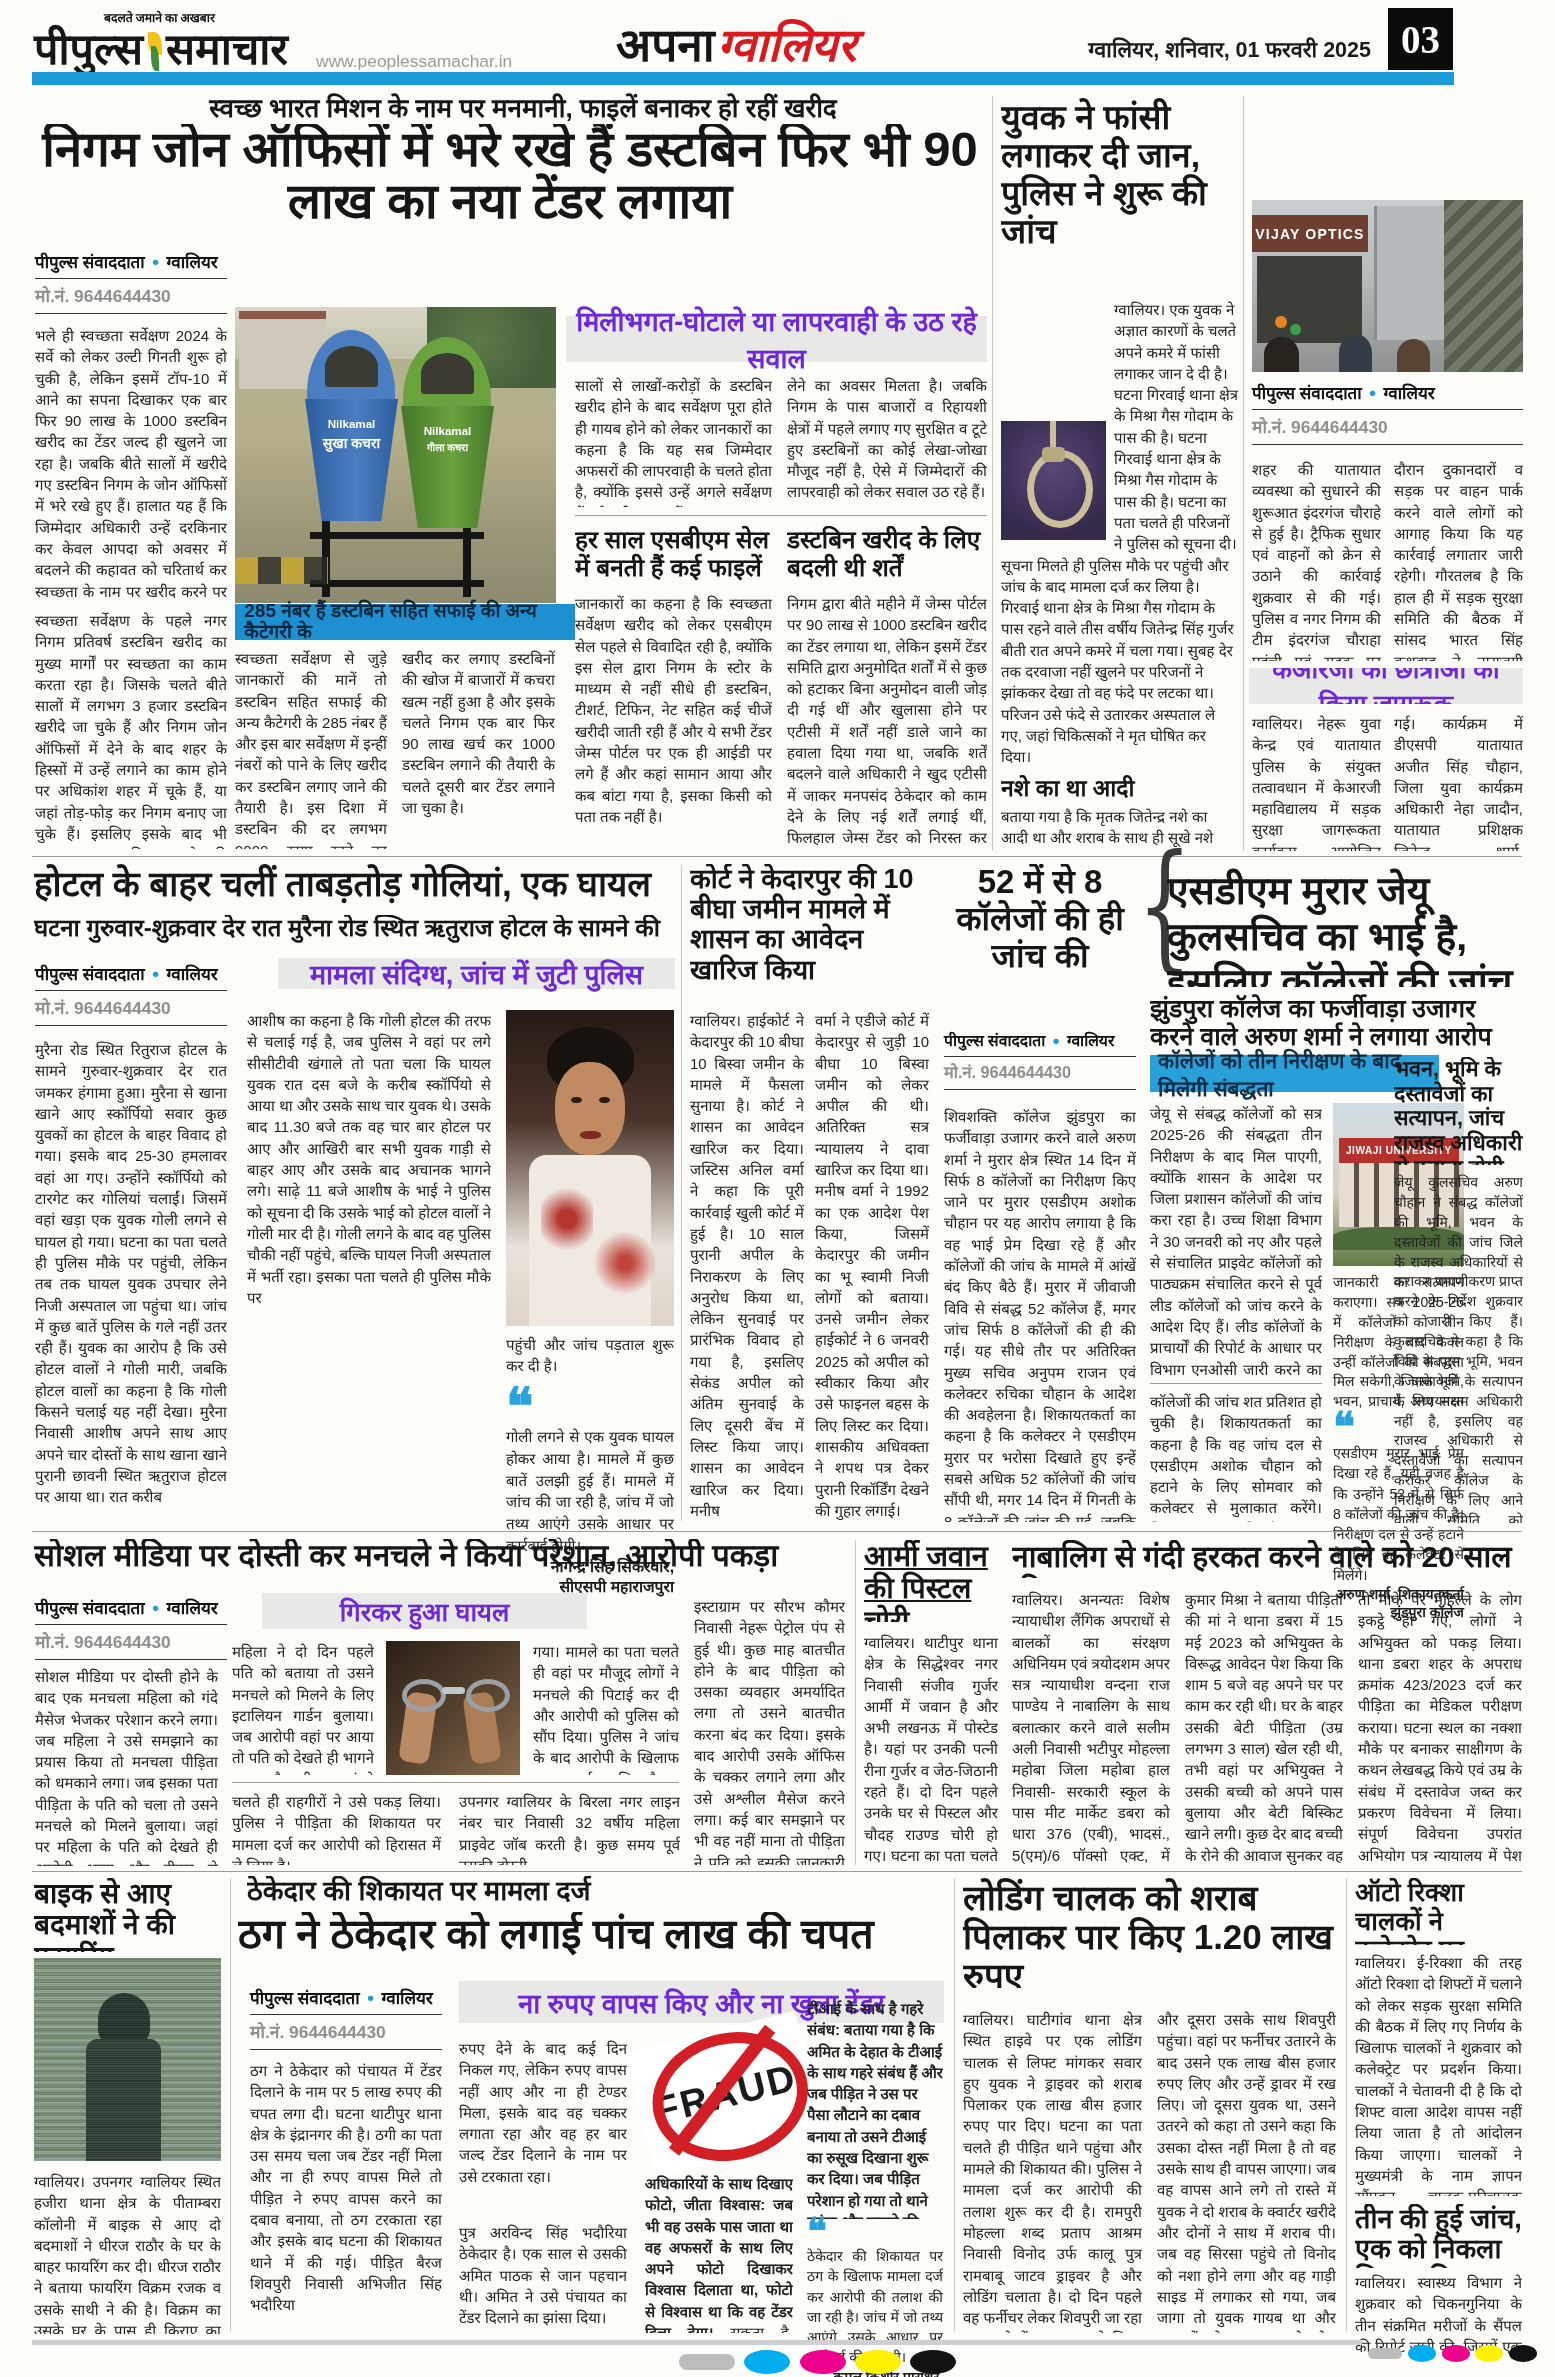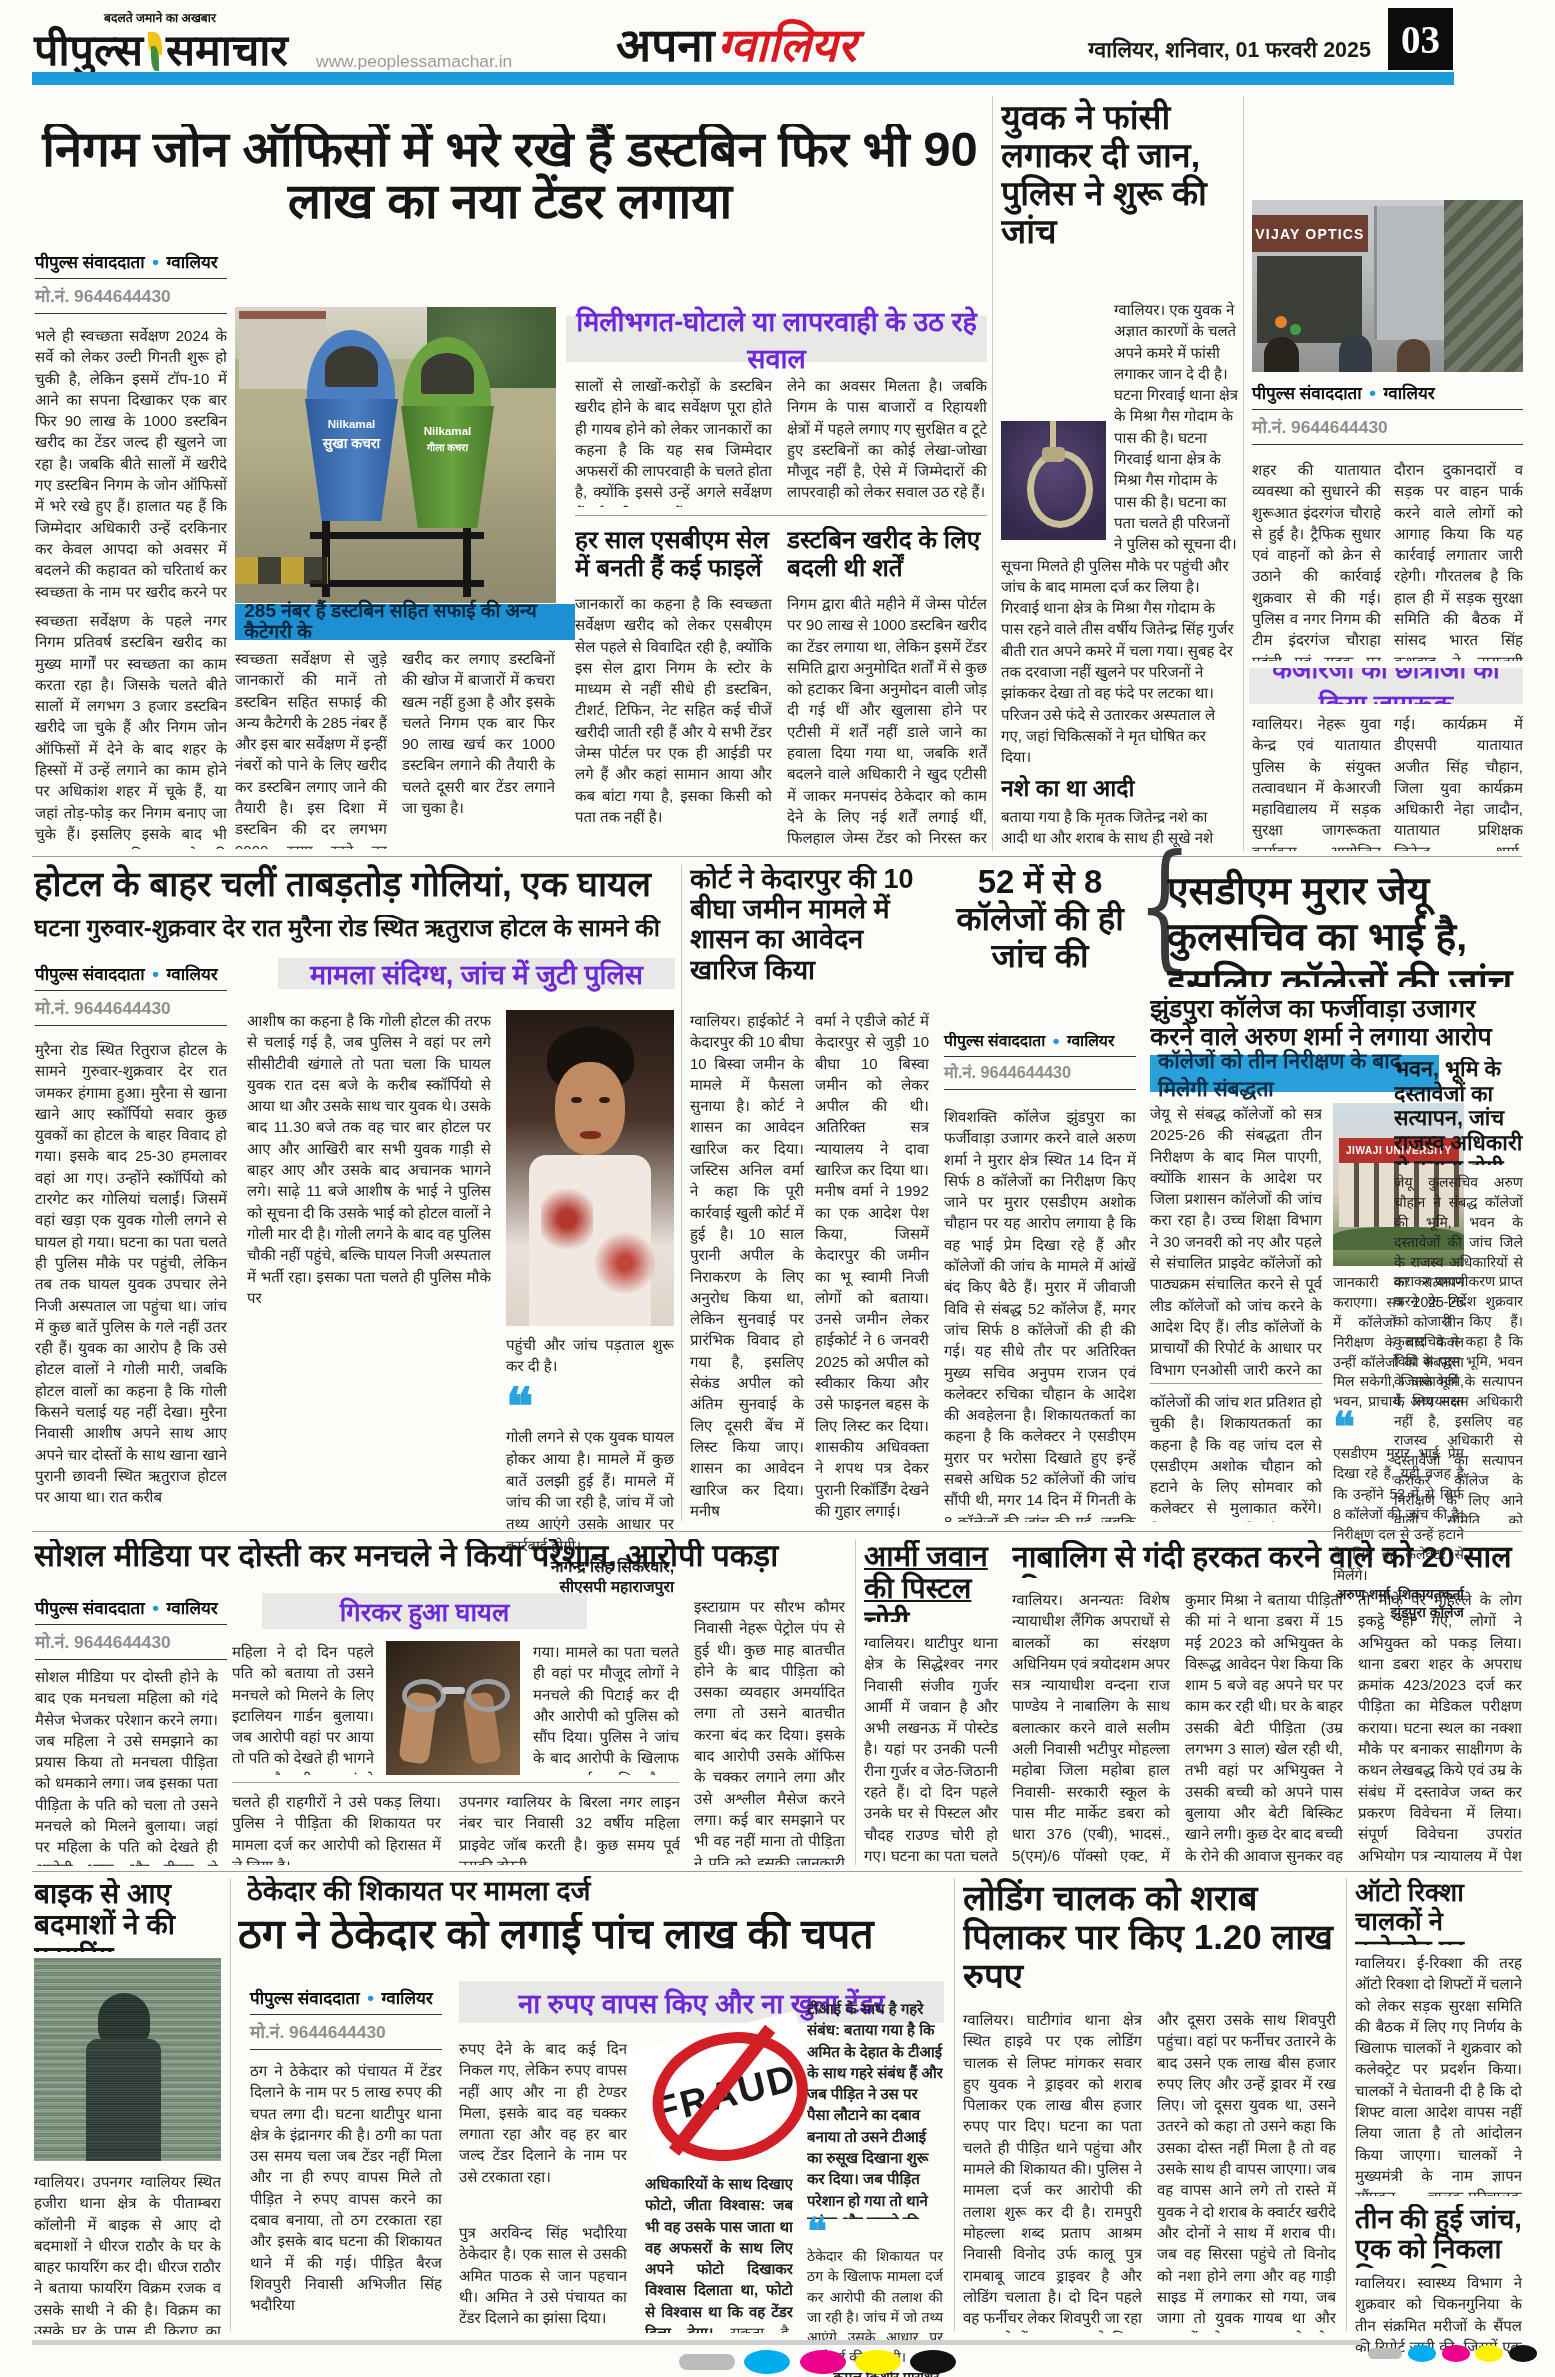--- a/index.html
+++ b/index.html
@@ -34,21 +34,21 @@
   .bin-hole{position:absolute;background:#3b3b33;border-radius:50% 50% 3.5px 3.5px;}
   .bin-label{position:absolute;color:#fff;font-weight:bold;text-align:center;width:100%;}
   .stand{position:absolute;background:#151515;}
   .regmark{border-radius:50%;}
 </style>
 </head>
 <body>
 
 <div id="page">
 
-  <div class="abs" style="left:34px;top:9.3px;width:273px;">
+  <div class="abs" style="left:34px;top:9.3px;width:273px;font-family:Liberation Serif, serif;">
     <div style="font-size:12.2px;font-weight:bold;color:#111;padding-left:70px;">बदलते जमाने का अखबार</div>
     <div style="display:flex;align-items:center;">
       <span class="hl" style="font-size:43px;">पीपुल्स</span>
       <span style="position:relative;width:23px;height:44px;display:inline-block;">
         <span class="abs" style="left:4.6px;top:3.5px;width:14px;height:23px;background:#f3c21b;border-radius:0 60% 0 60%;"></span>
         <span class="abs" style="left:8.1px;top:17.4px;width:8.1px;height:25.6px;background:#3f8f3a;border-radius:0 60% 0 60%;"></span>
       </span>
       <span class="hl" style="font-size:43px;">समाचार</span>
     </div>
   </div>
@@ -56,20 +56,21 @@
 
   <div class="abs" style="left:616px;top:20px;width:360px;">
     <span class="hl" style="font-size:46px;">अपना</span>
     <span class="hl" style="font-size:46px;color:#d91920;font-style:italic;">ग्वालियर</span>
   </div>
 
   <div class="abs" style="left:1069px;top:34px;width:302px;text-align:right;font-weight:bold;font-size:21.5px;">ग्वालियर, शनिवार, 01 फरवरी 2025</div>
   <div class="abs" style="left:1388px;top:8.1px;width:65px;height:62px;background:#0c0c0c;color:#fff;display:flex;align-items:center;justify-content:center;font-size:39px;font-weight:bold;font-family:'Liberation Serif','DejaVu Serif',serif;">03</div>
   <div class="abs" style="left:32px;top:72px;width:1422px;height:12.8px;background:#1b9cd8;"></div>
 
+  <div class="abs hl center" style="left:70px;top:94px;width:906px;font-size:26px;">स्वच्छ भारत मिशन के नाम पर मनमानी, फाइलें बनाकर हो रहीं खरीद</div>
   <div class="abs hl center clip" style="left:34px;top:124px;width:952px;height:116px;font-size:49px;line-height:1.06;">निगम जोन ऑफिसों में भरे रखे हैं डस्टबिन फिर भी 90 लाख का नया टेंडर लगाया</div>
 
   <div class="abs" style="left:35px;top:250px;width:192px;">
     <div class="byline">
         <span>पीपुल्स संवाददाता</span>
         <span class="dot">●</span>
         <span>ग्वालियर</span>
       </div>
     <div class="phone">मो.नं. 9644644430</div>
   </div>

